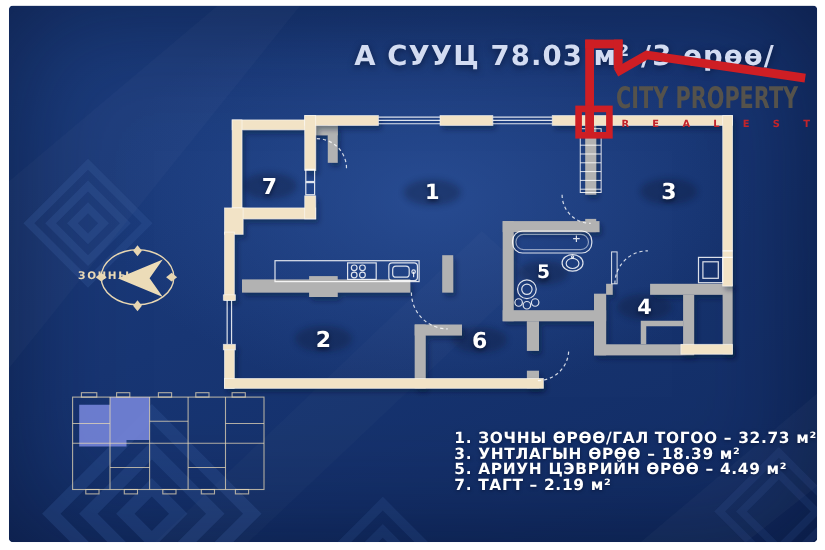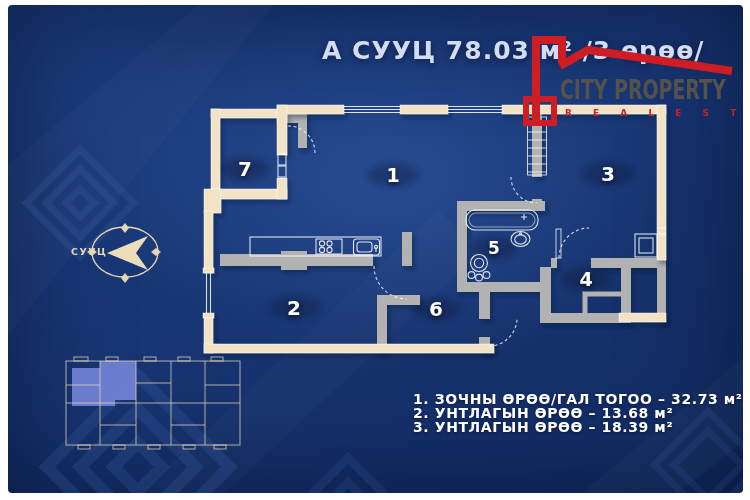--- a/index.html
+++ b/index.html
@@ -231,26 +231,27 @@
     </svg>
 
     <div class="room-num n1">1</div>
     <div class="room-num n2">2</div>
     <div class="room-num n3">3</div>
     <div class="room-num n4">4</div>
     <div class="room-num n5">5</div>
     <div class="room-num n6">6</div>
     <div class="room-num n7">7</div>
 
-    <div id="compass-label">СУУЦ</div>
+    <div id="compass-label">ЗОЧНЫ</div>
 
     <div id="logo-name">CITY PROPERTY</div>
     <div id="logo-tagline">R E A L   E S T A T E</div>
 
     <div id="legend">
       <div>1.  ЗОЧНЫ ӨРӨӨ/ГАЛ ТОГОО – 32.73 м²</div>
-      <div>2. УНТЛАГЫН ӨРӨӨ – 13.68 м²</div>
       <div>3. УНТЛАГЫН ӨРӨӨ – 18.39 м²</div>
+      <div>5. АРИУН ЦЭВРИЙН ӨРӨӨ – 4.49 м²</div>
+      <div>7. ТАГТ – 2.19 м²</div>
     </div>
 
   </div>
   <div id="frame"></div>
 </div>
 
 </body></html>

